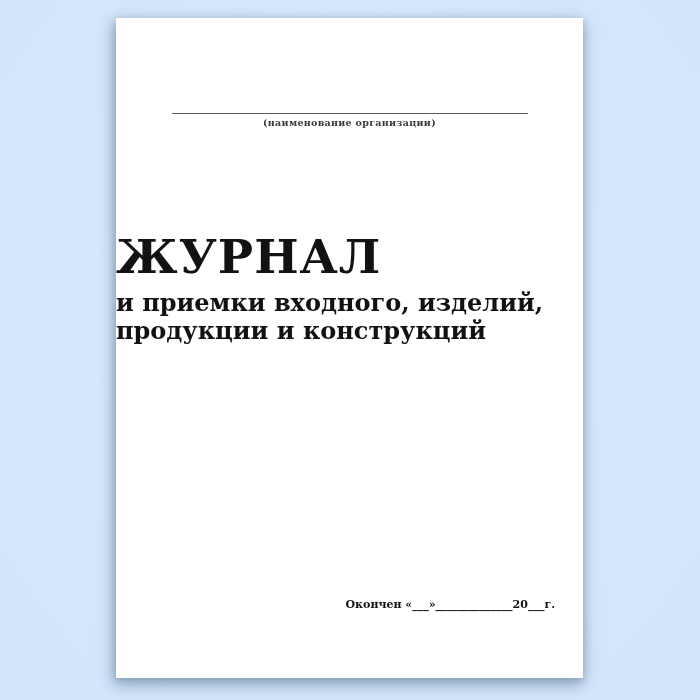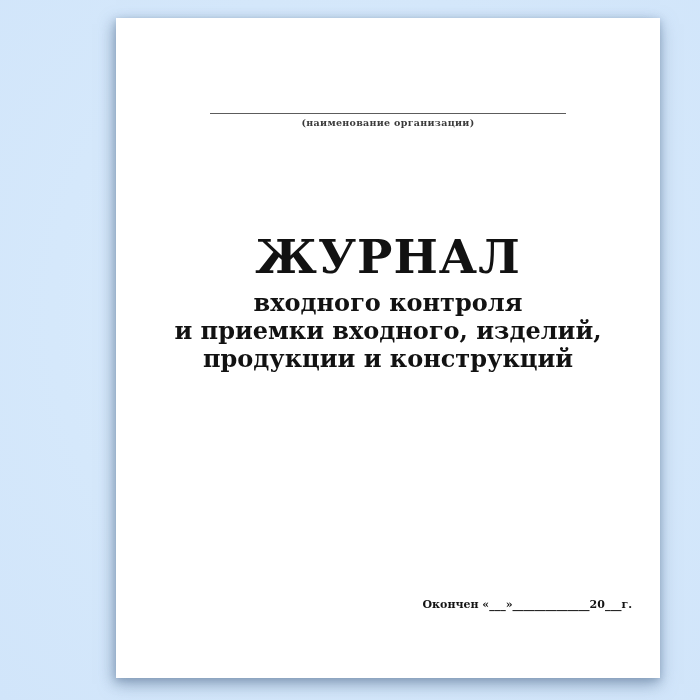--- a/index.html
+++ b/index.html
@@ -16,21 +16,21 @@
   .scene {
     position: relative;
     width: 700px;
     height: 700px;
     background: radial-gradient(ellipse at 50% 45%, #dcedfd 0%, #d5e8fb 60%, #d1e5fa 100%);
   }
   .page {
     position: absolute;
     left: 116px;
     top: 18px;
-    width: 544px;
+    width: 467px;
     height: 660px;
     background: #ffffff;
     box-shadow:
       0 6px 16px rgba(105, 132, 162, 0.55),
       0 2px 6px rgba(105, 132, 162, 0.35),
       -4px 4px 12px rgba(105, 132, 162, 0.30);
   }
   .org-block {
     position: absolute;
     top: 95px;
@@ -49,21 +49,20 @@
     font-size: 9.5px;
     font-weight: bold;
     letter-spacing: 0.3px;
     color: #3a3a3a;
   }
   .title-block {
     position: absolute;
     top: 213px;
     left: 0;
     width: 100%;
-    text-align: center;
     color: #121212;
   }
   .main-title {
     font-size: 47px;
     line-height: 52px;
     font-weight: bold;
     letter-spacing: 1px;
     margin-bottom: 6px;
   }
   .subtitle {
@@ -91,21 +90,20 @@
 <div class="scene">
   <div class="page">
 
     <div class="org-block">
       <div class="org-line"></div>
       <div class="org-caption">(наименование организации)</div>
     </div>
 
     <div class="title-block">
       <div class="main-title">ЖУРНАЛ</div>
-      <div class="subtitle">входного контроля</div>
       <div class="subtitle">и приемки входного, изделий,</div>
       <div class="subtitle">продукции и конструкций</div>
     </div>
 
     <div class="dates-block">
       <div class="date-line">Окончен «___»______________20___г.</div>
     </div>
 
   </div>
 </div>

